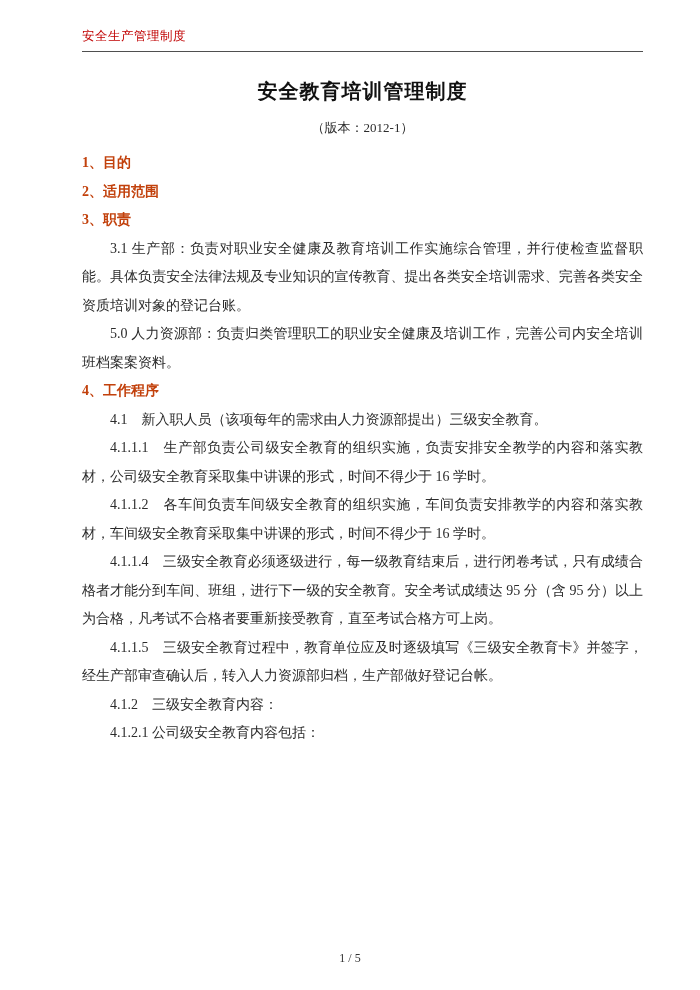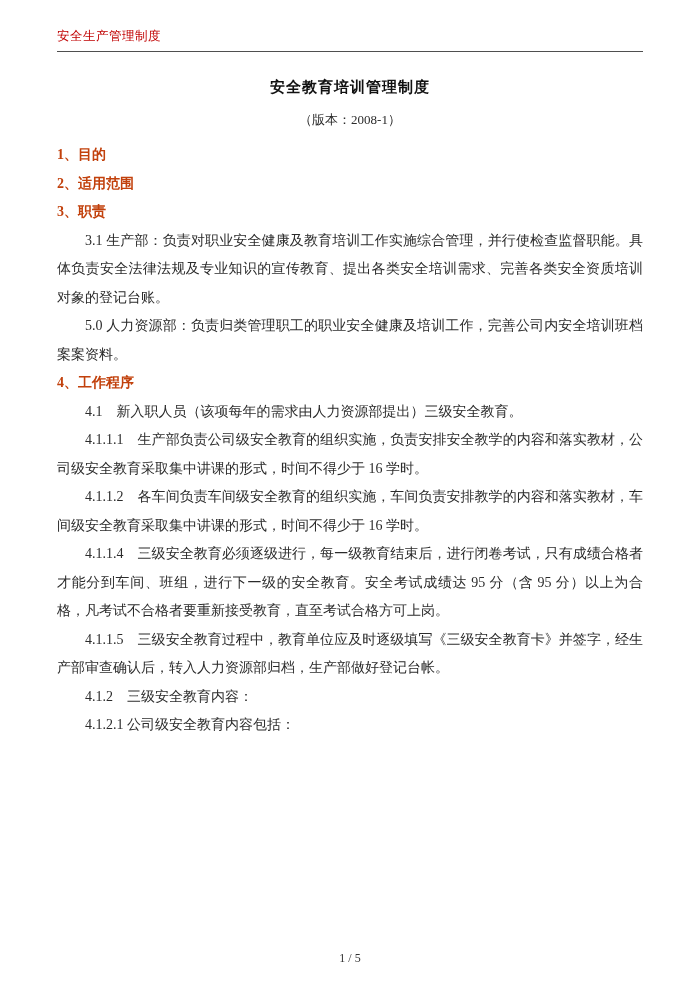--- a/index.html
+++ b/index.html
@@ -8,36 +8,36 @@
     width: 700px;
     height: 990px;
     font-family: "Liberation Serif", "DejaVu Serif", serif;
     color: var(--text, #2b2b2b);
   }
   .page {
     position: relative;
     width: 700px;
     height: 990px;
     background: #ffffff;
-    padding: 26px 57px 0 57px;
+    padding: 26px 57px 0 82px;
     overflow: hidden;
   }
   .doc-header {
     border-bottom: 1px solid var(--rule, #4f4f4f);
     padding-bottom: 6px;
   }
   .doc-header .header-text {
     color: var(--header-red, #c00000);
     font-size: 12.5px;
     letter-spacing: 0.5px;
   }
   .doc-title {
     margin-top: 26px;
     text-align: center;
-    font-size: 15px;
+    font-size: 20px;
     font-weight: bold;
     color: #111111;
     letter-spacing: 1px;
   }
   .doc-version {
     margin-top: 14px;
     text-align: center;
     font-size: 13px;
     color: #2b2b2b;
   }
@@ -69,21 +69,21 @@
 <body>
 
 <div class="page">
 
   <div class="doc-header">
     <span class="header-text">安全生产管理制度</span>
   </div>
 
   <h1 class="doc-title">安全教育培训管理制度</h1>
 
-  <p class="doc-version">（版本：2008-1）</p>
+  <p class="doc-version">（版本：2012-1）</p>
 
   <div class="doc-content">
     <p class="heading">1、目的</p>
     <p class="heading">2、适用范围</p>
     <p class="heading">3、职责</p>
     <p class="para">3.1 生产部：负责对职业安全健康及教育培训工作实施综合管理，并行使检查监督职能。具体负责安全法律法规及专业知识的宣传教育、提出各类安全培训需求、完善各类安全资质培训对象的登记台账。</p>
     <p class="para">5.0 人力资源部：负责归类管理职工的职业安全健康及培训工作，完善公司内安全培训班档案案资料。</p>
     <p class="heading">4、工作程序</p>
     <p class="para">4.1　新入职人员（该项每年的需求由人力资源部提出）三级安全教育。</p>
     <p class="para">4.1.1.1　生产部负责公司级安全教育的组织实施，负责安排安全教学的内容和落实教材，公司级安全教育采取集中讲课的形式，时间不得少于 16 学时。</p>

